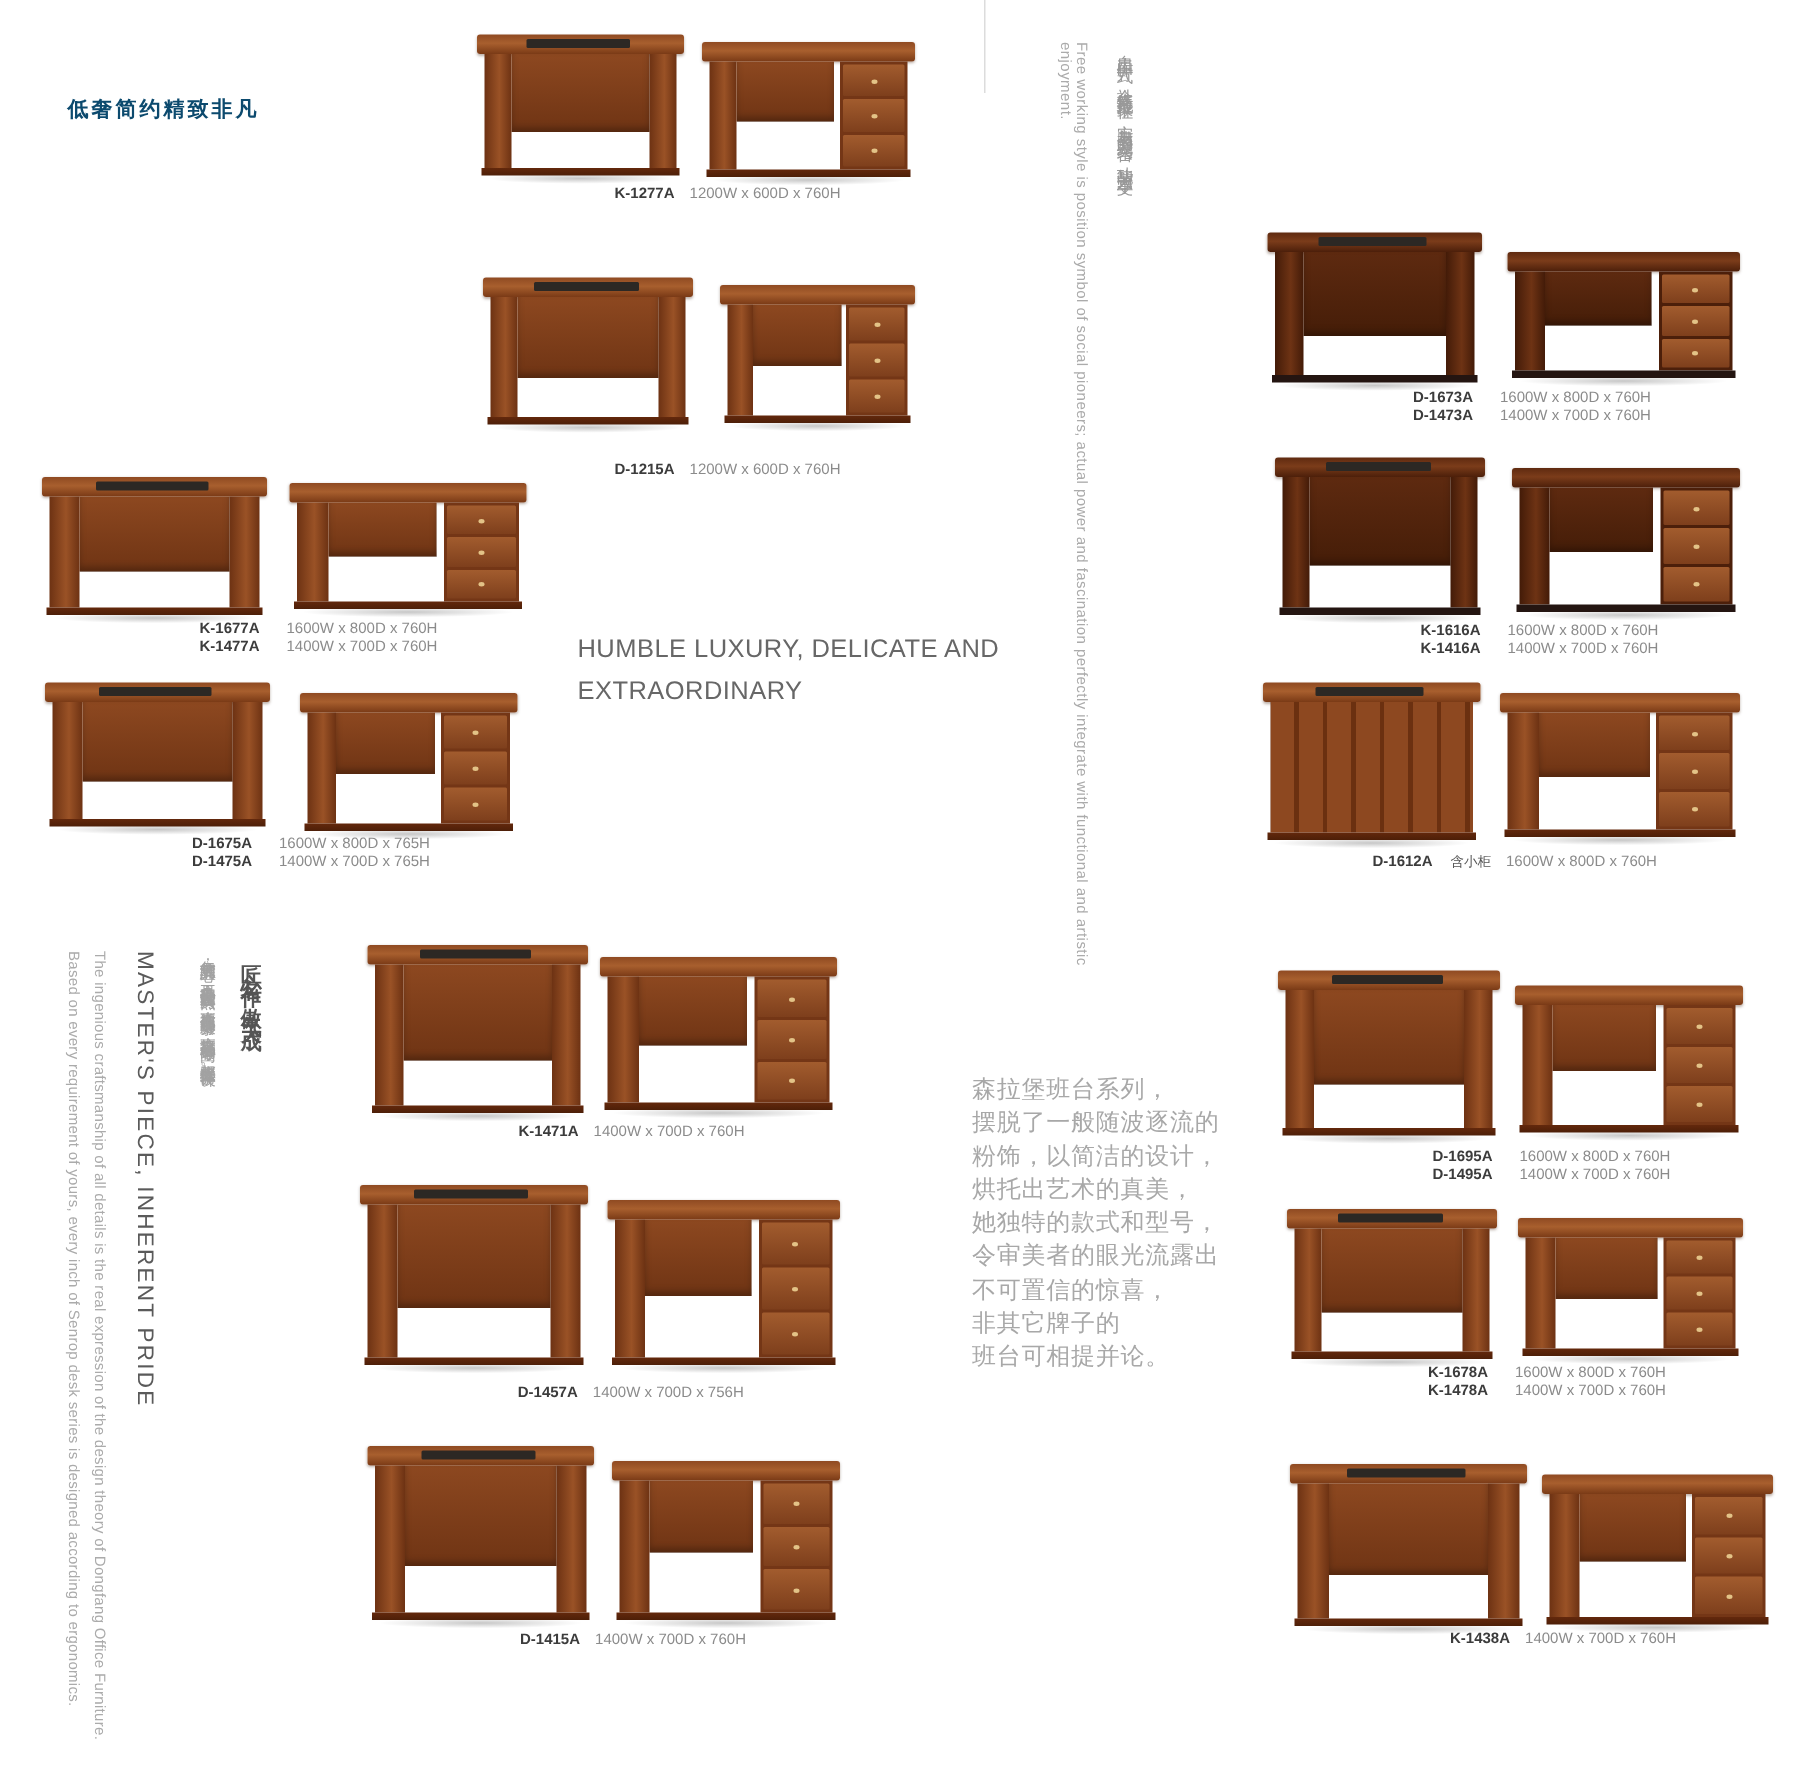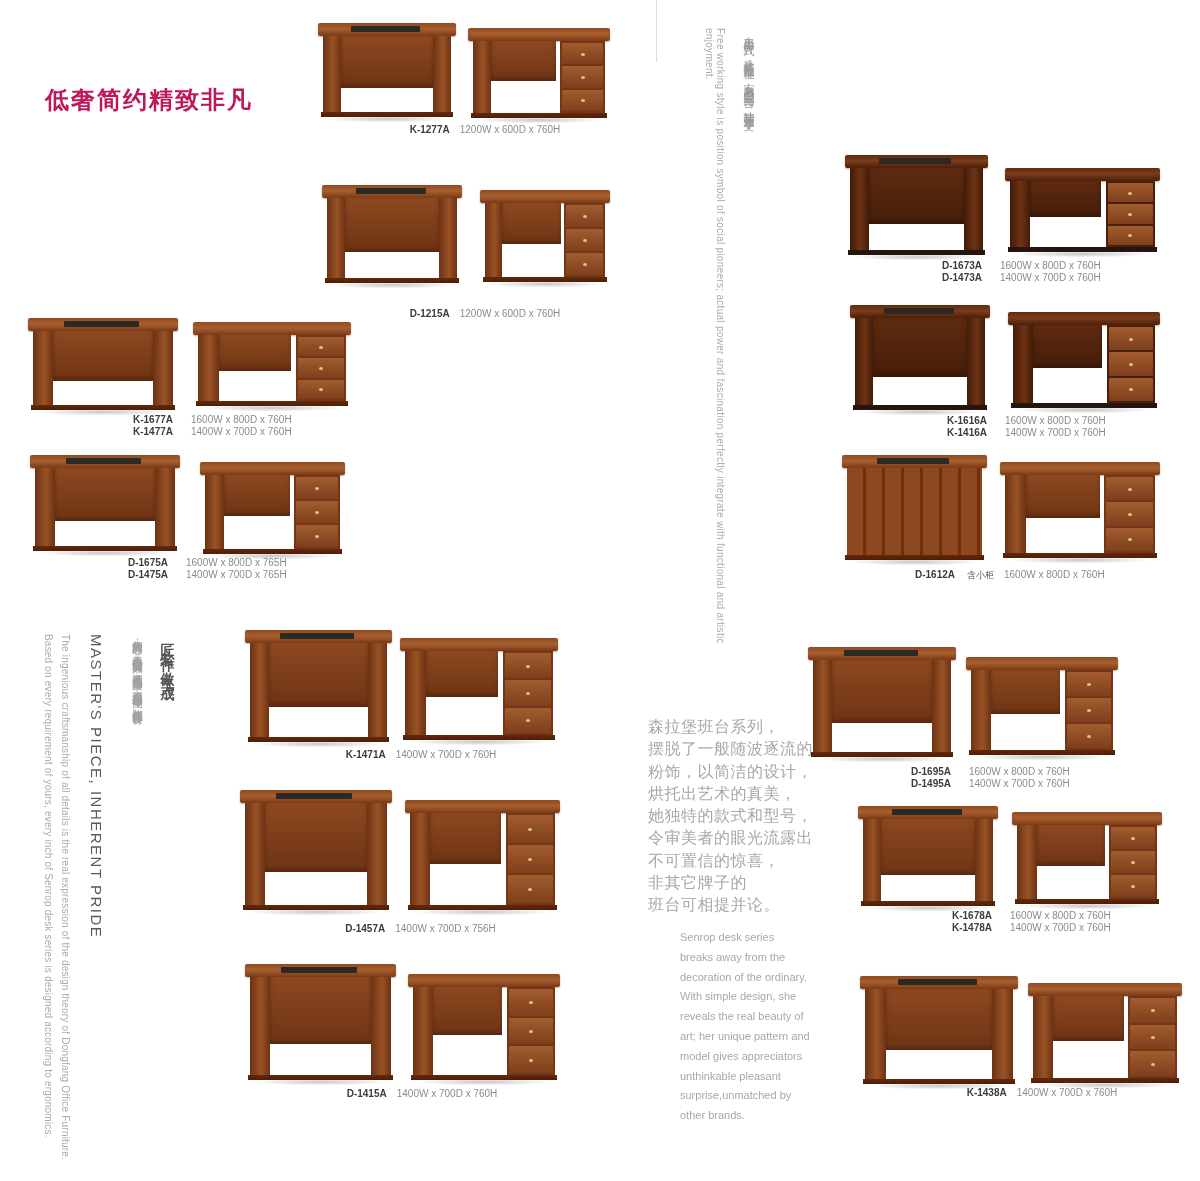--- a/index.html
+++ b/index.html
@@ -1,21 +1,21 @@
 <!DOCTYPE html>
 <html><head>
 <meta charset="utf-8">
 <style>
   html,body{margin:0;padding:0;background:#ffffff;}
   #page{position:relative;width:1200px;height:1181px;background:#fff;overflow:hidden;
         font-family:"Liberation Sans","DejaVu Sans",sans-serif;}
   .gutter{position:absolute;left:656px;top:0;width:1px;height:62px;background:#dcdcdc;}
 
   
-  .h-cn{position:absolute;left:45px;top:64px;font-size:24px;font-weight:700;color:#be185d;letter-spacing:2px;margin-top:20px;}
+  .h-cn{position:absolute;left:45px;top:64px;font-size:14px;font-weight:700;color:#0c4a6e;letter-spacing:2px;}
   .p-cn{position:absolute;left:45px;top:92px;font-size:12px;color:#a6a6a6;line-height:28px;letter-spacing:1px;white-space:pre-line;}
 
   .humble-h{position:absolute;left:385px;top:419px;font-size:17px;color:#676767;line-height:28px;letter-spacing:.3px;white-space:pre-line;}
   .humble-b{position:absolute;left:385px;top:484px;font-size:11.5px;color:#9e9e9e;line-height:22px;white-space:pre-line;}
 
   .free{position:absolute;left:704px;top:28px;height:618px;writing-mode:vertical-rl;}
   .free .cn{font-size:11px;color:#999;letter-spacing:1.5px;margin-left:15px;}
   .free .en{font-size:10px;color:#ababab;letter-spacing:.3px;}
 
   .masters{position:absolute;left:40px;top:634px;height:545px;writing-mode:vertical-rl;}
@@ -67,20 +67,22 @@
   .desk.dark .d-base{background:#241511;}
 </style>
 </head>
 <body>
 
 <div id="page">
   <div class="gutter"></div>
 
   <div class="h-cn">低奢简约精致非凡</div>
 
+  <div class="humble-h">HUMBLE LUXURY, DELICATE AND
+EXTRAORDINARY</div>
 
   <div class="free">
     <div class="cn">自由工作方式，社会先锋地位象征，实力与魅力的完美结合，功能与艺术享受。</div>
     <div class="en">Free working style is position symbol of social pioneers; actual power and fascination perfectly integrate with functional and artistic enjoyment.</div>
   </div>
 
   <div class="masters">
     <div class="head">MASTER'S PIECE, INHERENT PRIDE</div>
     <div class="body">The ingenious craftsmanship of all details is the real expression of the design theory of Dongfang Office Furniture. Based on every requirement of yours, every inch of Senrop desk series is designed according to ergonomics.</div>
   </div>
@@ -92,30 +94,20 @@
 
   <div class="senrop-cn">森拉堡班台系列，
 摆脱了一般随波逐流的
 粉饰，以简洁的设计，
 烘托出艺术的真美，
 她独特的款式和型号，
 令审美者的眼光流露出
 不可置信的惊喜，
 非其它牌子的
 班台可相提并论。</div>
-  <div class="senrop-en">Senrop desk series
-breaks away from the
-decoration of the ordinary.
-With simple design, she
-reveals the real beauty of
-art; her unique pattern and
-model gives appreciators
-unthinkable pleasant
-surprise,unmatched by
-other brands.</div>
 
   <div class="product" style="left:315px;top:15px;width:300px;height:125px">
     <div class="desk v-exec" style="left:3px;top:8px;width:138px;height:94px">
         <span class="d-shadow"></span>
         <span class="d-top">
           <i class="pad"></i>
         </span>
         <span class="d-body">
           <i class="d-left"></i>
           <i class="d-mid"></i>
@@ -458,21 +450,21 @@
           </i>
         </span>
         <span class="d-base"></span>
       </div>
     <div class="plabel center" style="top:128px">
       <span class="model">D-1415A</span>
       <span class="dims">1400W x 700D x 760H</span>
     </div>
   </div>
 
-  <div class="product" style="left:804px;top:640px;width:318px;height:155px">
+  <div class="product" style="left:848px;top:640px;width:318px;height:155px">
     <div class="desk v-exec" style="left:4px;top:7px;width:148px;height:110px">
         <span class="d-shadow"></span>
         <span class="d-top">
           <i class="pad"></i>
         </span>
         <span class="d-body">
           <i class="d-left"></i>
           <i class="d-mid"></i>
           <i class="d-right"></i>
         </span>

